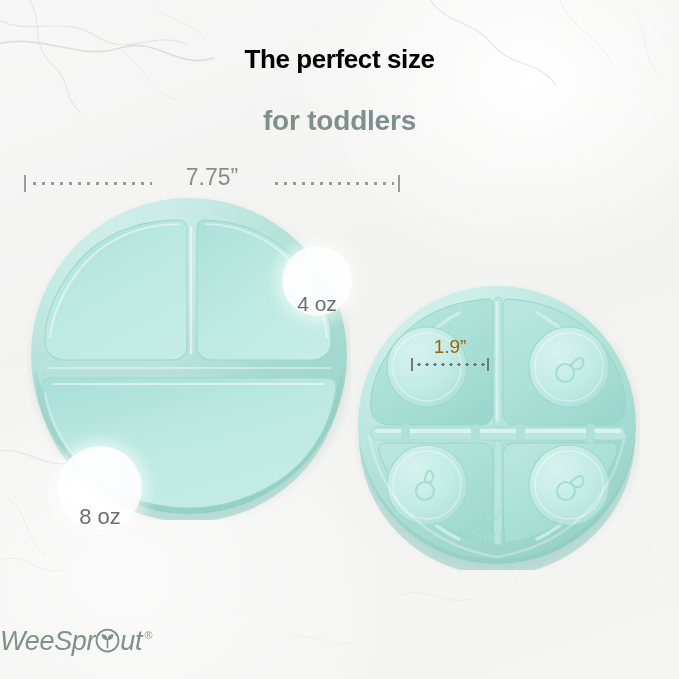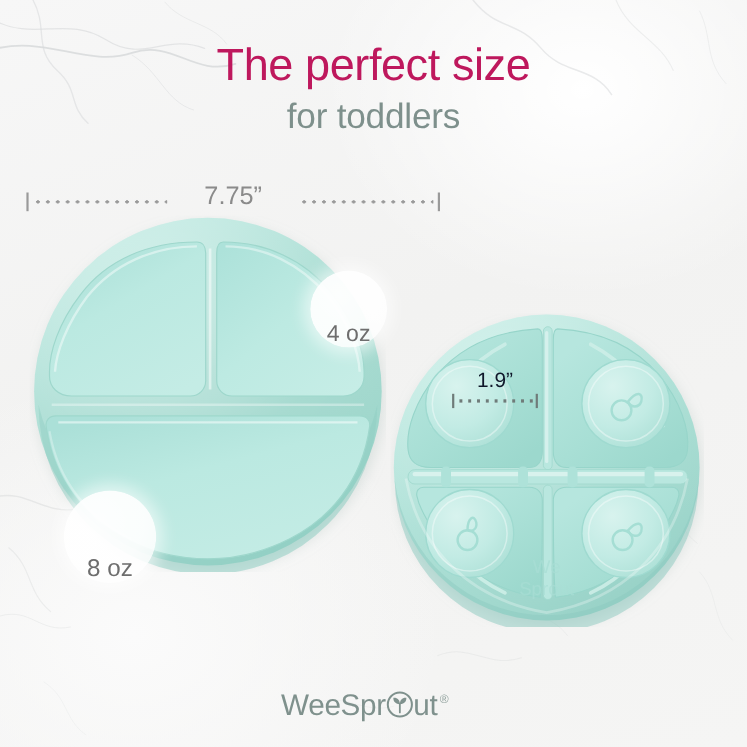--- a/index.html
+++ b/index.html
@@ -35,33 +35,33 @@
   
   .title-wrap {
     position: absolute;
     left: 0;
     right: 0;
     top: 36px;
     text-align: center;
     z-index: 6;
   }
   .title-line1 {
-    font-size: 41px;
+    font-size: 26px;
     line-height: 46px;
-    font-weight: normal;
-    color: #be185d;
+    font-weight: bold;
+    color: #000000;
     letter-spacing: -0.4px;
   }
   .title-line2 {
-    font-size: 32px;
+    font-size: 28px;
     line-height: 38px;
-    font-weight: normal;
+    font-weight: bold;
     color: #7e908c;
     letter-spacing: -0.2px;
-    margin-top: 4px;
+    margin-top: 20px;
   }
 
   
   .dim-main {
     position: absolute;
     left: 24px;
     top: 170px;
     width: 376px;
     height: 26px;
     z-index: 6;
@@ -124,21 +124,21 @@
     background-image: radial-gradient(circle, #6f7b79 0 1.5px, rgba(0,0,0,0) 1.6px);
     background-size: 8px 3px;
     background-repeat: repeat-x;
   }
   .dim-small .lbl {
     position: absolute;
     left: 50%;
     top: -4px;
     transform: translateX(-50%);
     font-size: 19px;
-    color: #0f172a;
+    color: #a16207;
     white-space: nowrap;
   }
 
   
   .badge {
     position: absolute;
     border-radius: 50%;
     display: flex;
     align-items: flex-end;
     justify-content: center;
@@ -180,22 +180,22 @@
   }
   .plate-svg { display: block; width: 100%; height: 100%; }
 
   
   .brand {
     position: absolute;
     left: 0; right: 16px;
     bottom: 22px;
     display: flex;
     align-items: center;
-    justify-content: center;
     z-index: 9;
+    font-style: italic;
   }
   .brand-text {
     font-size: 27px;
     font-weight: 500;
     color: #7f918d;
     letter-spacing: -0.3px;
     display: flex;
     align-items: baseline;
   }
   .brand-mark { margin: 0 0px; position: relative; top: 3px; }

